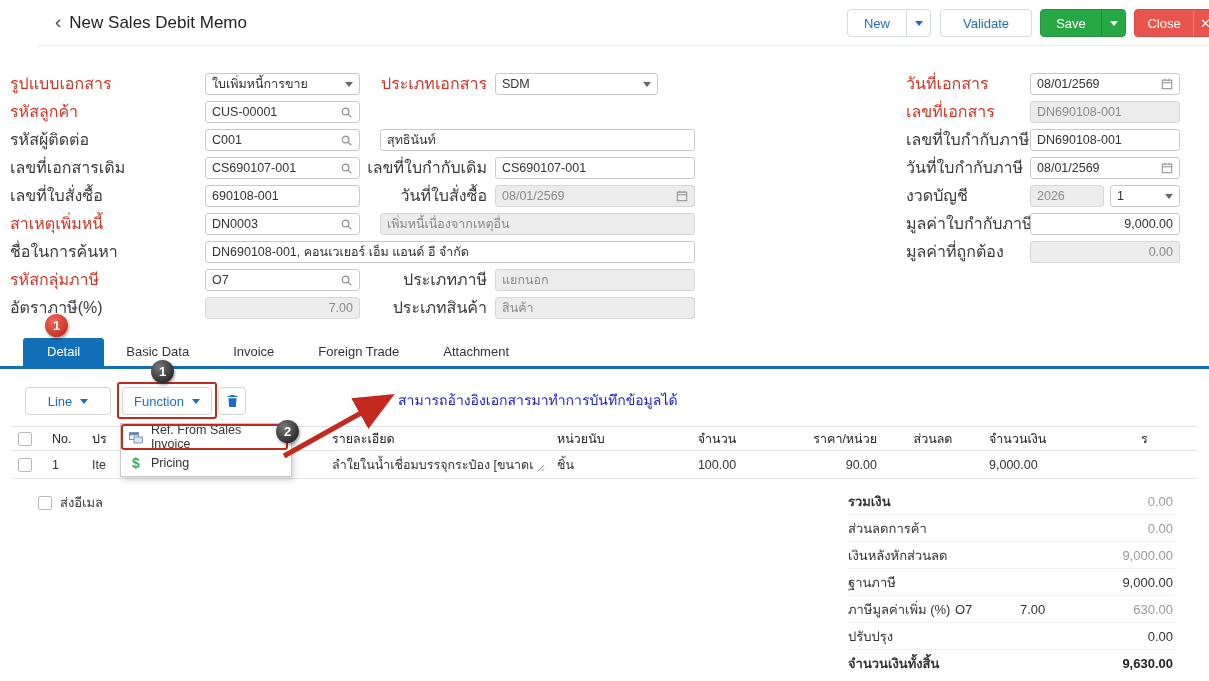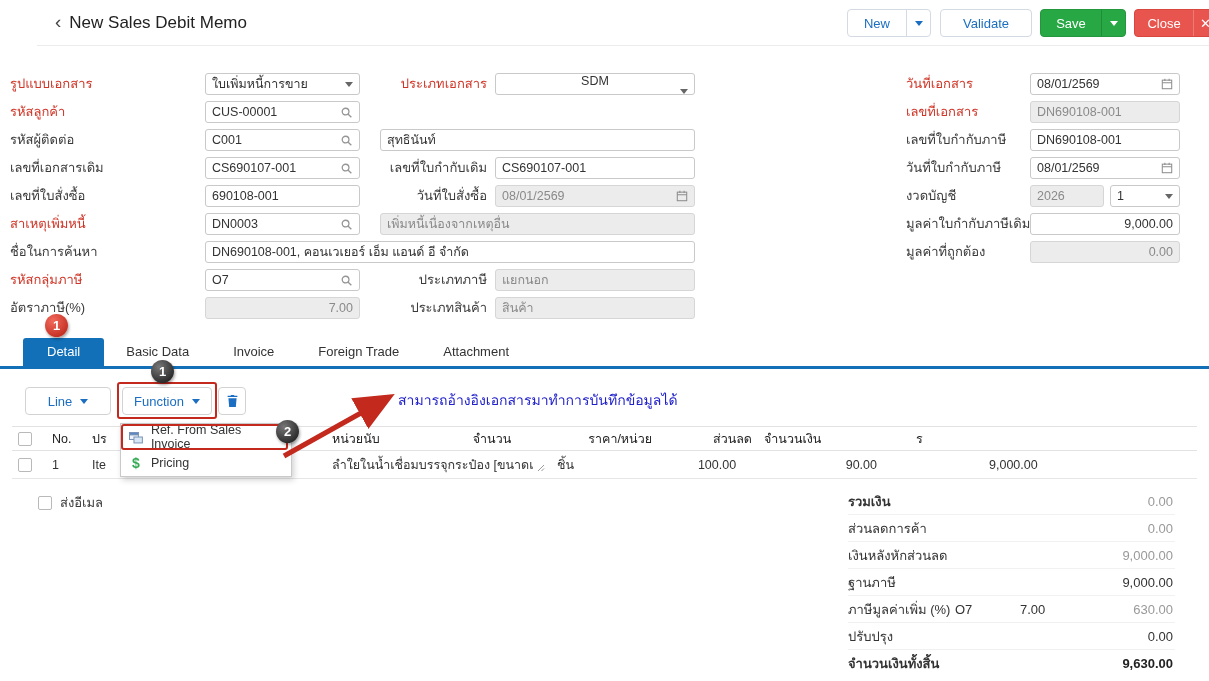--- a/index.html
+++ b/index.html
@@ -18,21 +18,21 @@
   .btn .split { width:24px; display:flex; align-items:center; justify-content:center; border-left:1px solid #d3dae2; cursor:pointer; }
   .btn.green { background:#28a745; border-color:#23963e; color:#fff; }
   .btn.green .split { border-left-color:#1f8c3a; }
   .btn.red { background:#e8544e; border-color:#d9453f; color:#fff; font-weight:500; }
   .btn.red .split { border-left-color:#ef7a75; color:#fff; font-size:13px; }
   .caret { width:0; height:0; border-left:4px solid transparent; border-right:4px solid transparent; border-top:5px solid #6c757d; }
   .btn.blue .caret { border-top-color:#1b6ec2; }
   .btn.green .caret { border-top-color:#fff; }
 
   
-  .lbl { position:absolute; height:22px; line-height:22px; font-size:13px; color:#3a3a3a; white-space:nowrap; }
+  .lbl { position:absolute; height:22px; line-height:22px; font-size:16px; color:#3a3a3a; white-space:nowrap; }
   .lbl.req { color:#cf3527; }
   .lbl.r { text-align:right; }
   .fld { position:absolute; height:22px; border:1px solid #c9c9c9; border-radius:3px; background:#fff;
          display:flex; align-items:center; font-size:12.5px; color:#333; padding:0 6px; white-space:nowrap; overflow:hidden; }
   .fld.dis { background:#ececec; border-color:#d6d6d6; color:#8a8a8a; }
   .fld.num { justify-content:flex-end; }
   .fld.ctr { justify-content:center; }
   .fld .grow { flex:1; overflow:hidden; }
   .icon-right { margin-left:auto; display:flex; align-items:center; }
   .selcaret { margin-left:auto; width:0; height:0; border-left:4px solid transparent; border-right:4px solid transparent; border-top:5px solid #666; }
@@ -64,21 +64,21 @@
   .dollar { color:#35aa54; font-weight:bold; font-size:14px; width:14px; text-align:center; }
 
   
   .grid { position:absolute; left:12px; top:426px; width:1185px; }
   .g-head, .g-row { display:flex; align-items:center; }
   .g-head { height:25px; border-top:1px solid #e2e2e2; border-bottom:1px solid #e2e2e2; font-size:12.5px; color:#222; }
   .g-row { height:28px; border-bottom:1px solid #e6e6e6; font-size:12.5px; color:#333; }
   .c { padding:0 6px; white-space:nowrap; overflow:hidden; }
   .c.cb { width:34px; } .c.no { width:40px; } .c.type { width:240px; } .c.desc { width:225px; display:flex; align-items:flex-end; gap:4px; }
   .c.unit { width:112px; } .c.qty { width:108px; text-align:center; } .c.price { width:112px; text-align:right; }
-  .c.disc { width:100px; text-align:right; } .c.amt { width:152px; text-align:left; } .c.xtra { width:40px; }
+  .c.disc { width:100px; text-align:center; } .c.amt { width:152px; text-align:left; } .c.xtra { width:40px; }
   .cbx { display:inline-block; width:14px; height:14px; border:1px solid #b9b9b9; border-radius:2px; background:#fff; vertical-align:middle; cursor:pointer; }
 
   
   .sendmail { position:absolute; left:38px; top:492px; display:flex; align-items:center; gap:8px; font-size:13px; color:#3a3a3a; }
   .summary { position:absolute; left:848px; top:488px; width:327px; }
   .srow { position:relative; height:27px; line-height:27px; font-size:13px; border-bottom:1px solid #f1f1f1; }
   .slbl { position:absolute; left:0; color:#333; }
   .slbl.b { font-weight:bold; }
   .scode { position:absolute; left:107px; color:#333; }
   .srate { position:absolute; left:172px; color:#333; }
@@ -199,21 +199,21 @@
         </svg>
       </span>
   </div>
 
   <div class="lbl" style="left:10px;top:297px;">อัตราภาษี(%)</div>
   <div class="fld dis num" style="left:205px;top:297px;width:155px;">
     <span>7.00</span>
   </div>
 
   <div class="lbl req r" style="left:340px;top:73px;width:147px;">ประเภทเอกสาร</div>
-  <div class="fld" style="left:495px;top:73px;width:200px;flex-direction:column;">
+  <div class="fld" style="left:495px;top:73px;width:163px;">
     <span class="grow">SDM</span>
     <span class="selcaret"></span>
   </div>
 
 
   <div class="fld" style="left:380px;top:129px;width:315px;">
     <span class="grow">สุทธินันท์</span>
   </div>
 
   <div class="lbl r" style="left:340px;top:157px;width:147px;">เลขที่ใบกำกับเดิม</div>
@@ -324,20 +324,21 @@
     <svg width="13" height="14" viewBox="0 0 16 16">
         <path d="M5.6 1.6 L6.2 0.6 h3.6 l.6 1 H14 v1.6 H2 V1.6 z M3 4.6 h10 l-.9 10.8 H3.9 z" fill="#1b6ec2"></path>
       </svg>
   </div>
 
   <div class="grid">
     <div class="g-head">
       <div class="c cb"><span class="cbx"></span></div>
       <div class="c no">No.</div>
       <div class="c type">ปร</div>
+      <div class="c desc">รายละเอียด</div>
       <div class="c unit">หน่วยนับ</div>
       <div class="c qty">จำนวน</div>
       <div class="c price">ราคา/หน่วย</div>
       <div class="c disc">ส่วนลด</div>
       <div class="c amt">จำนวนเงิน</div>
       <div class="c xtra">ร</div>
     </div>
     <div class="g-row">
       <div class="c cb"><span class="cbx"></span></div>
       <div class="c no">1</div>

